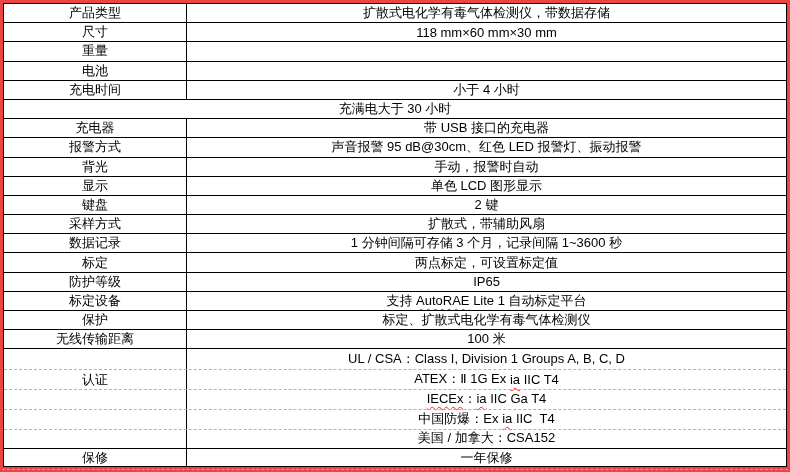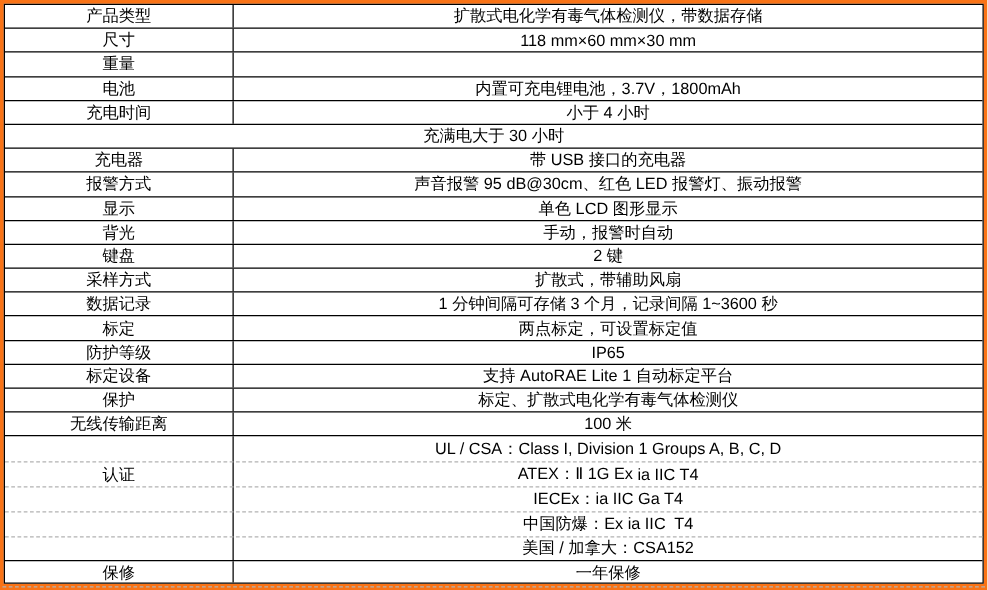--- a/index.html
+++ b/index.html
@@ -1,19 +1,19 @@
 <!DOCTYPE html>
 <html><head>
 <meta charset="utf-8">
 <style>
   html, body { margin: 0; padding: 0; background: #ffffff; }
   .screen {
     position: relative;
     width: 790px; height: 472px;
-    background: #f97316;
+    background: #ef4444;
     font-family: "Liberation Sans", "DejaVu Sans", sans-serif;
     font-size: 13px;
     color: #000000;
     overflow: hidden;
   }
   .spec-table {
     position: absolute;
     left: 3px; top: 3px;
     width: 784px;
     border: 1px solid #000000;
@@ -83,20 +83,21 @@
     align-items: stretch;
     justify-content: space-between;
   }
   .bottom-dash {
     position: absolute;
     left: 2px; top: 469px;
     width: 786px; height: 0;
     border-top: 1px dashed #b2b2b2;
   }
   .sq {
+    text-decoration: underline;
     text-decoration-style: wavy;
     text-decoration-color: #ff2020;
     text-decoration-thickness: 1px;
     text-underline-offset: 3px;
   }
 </style>
 </head>
 <body>
 
 <div class="screen">
@@ -108,44 +109,43 @@
     </div>
     <div class="row">
       <div class="cell-label">尺寸</div>
       <div class="cell-value">118 mm×60 mm×30 mm</div>
     </div>
     <div class="row">
       <div class="cell-label">重量</div>
     </div>
     <div class="row">
       <div class="cell-label">电池</div>
-      <div class="cell-value">内置可充电锂电池，3.7V，1800mAh</div>
     </div>
     <div class="row">
       <div class="cell-label">充电时间</div>
       <div class="cell-value">小于 4 小时</div>
     </div>
     <div class="row">
       <div class="cell-value">充满电大于 30 小时</div>
     </div>
     <div class="row">
       <div class="cell-label">充电器</div>
       <div class="cell-value">带 USB 接口的充电器</div>
     </div>
     <div class="row">
       <div class="cell-label">报警方式</div>
       <div class="cell-value">声音报警 95 dB@30cm、红色 LED 报警灯、振动报警</div>
     </div>
     <div class="row">
+      <div class="cell-label">背光</div>
+      <div class="cell-value">手动，报警时自动</div>
+    </div>
+    <div class="row">
       <div class="cell-label">显示</div>
       <div class="cell-value">单色 LCD 图形显示</div>
-    </div>
-    <div class="row">
-      <div class="cell-label">背光</div>
-      <div class="cell-value">手动，报警时自动</div>
     </div>
     <div class="row">
       <div class="cell-label">键盘</div>
       <div class="cell-value">2 键</div>
     </div>
     <div class="row">
       <div class="cell-label">采样方式</div>
       <div class="cell-value">扩散式，带辅助风扇</div>
     </div>
     <div class="row">

